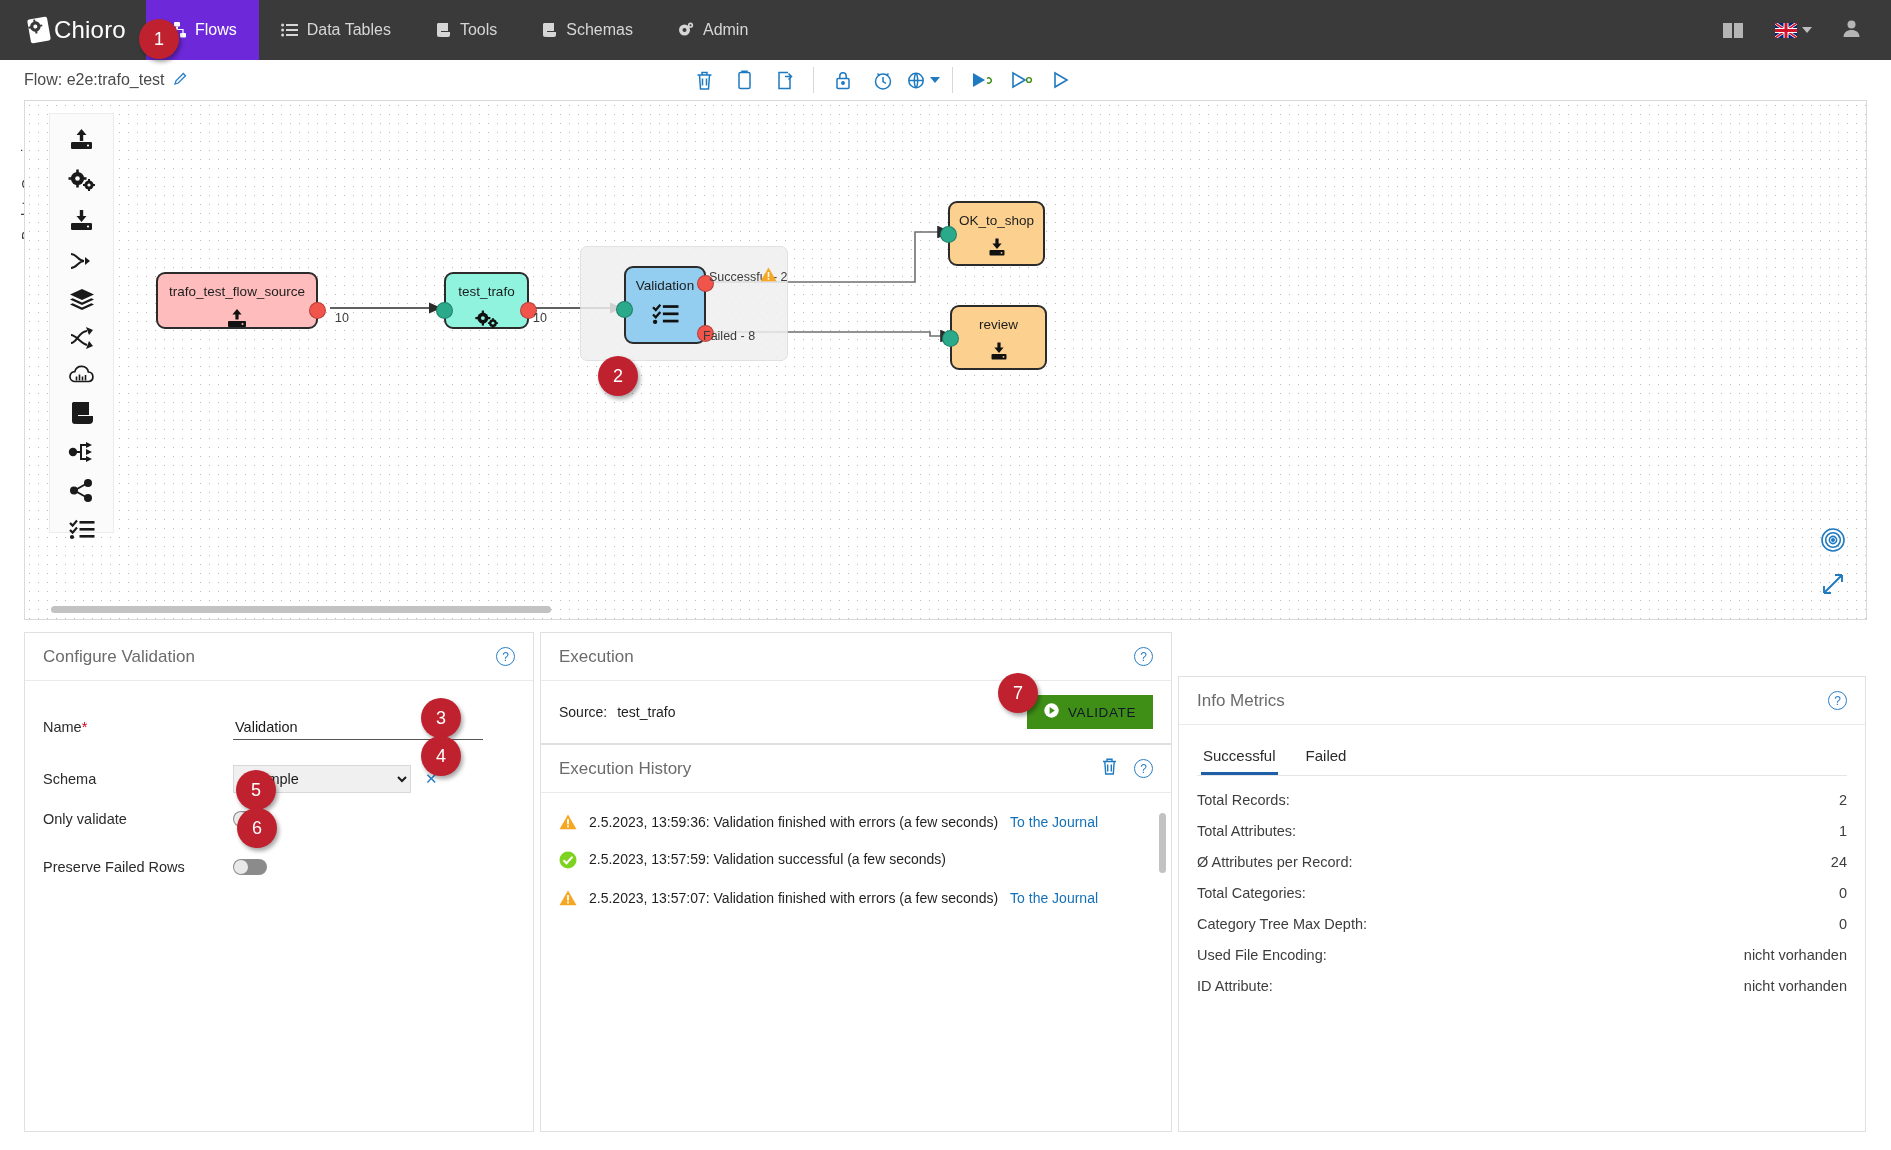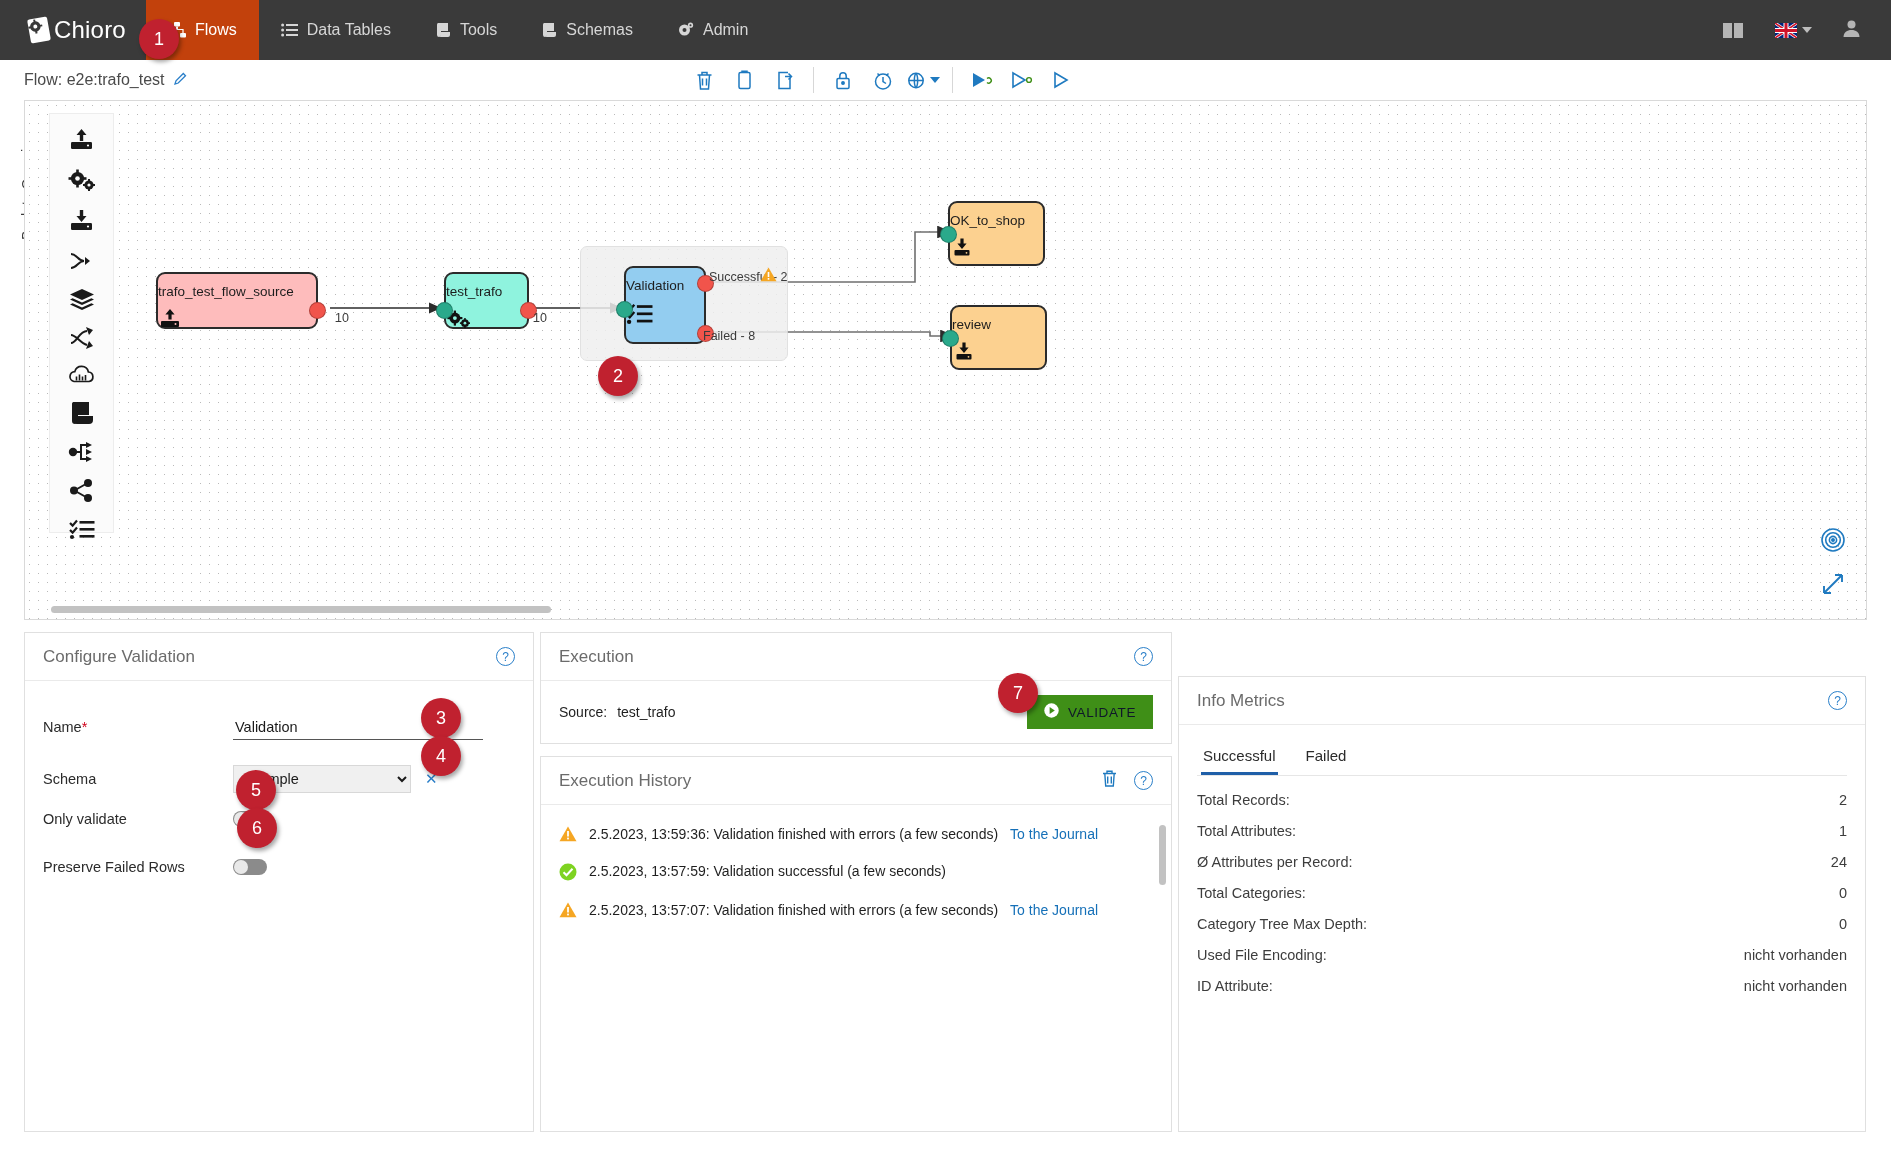--- a/index.html
+++ b/index.html
@@ -17,21 +17,21 @@
   .brand{
     display:flex; align-items:center; 
     padding:0 20px 0 24px; color:#fff; font-size:24px; letter-spacing:.2px;
   }
   .brand-mark{ width:30px; height:30px; display:inline-block; }
   .nav-items{ display:flex; align-items:stretch; }
   .nav-item{
     display:flex; align-items:center; gap:9px;
     padding:0 22px; color:#d6d6d6; font-size:16px; cursor:pointer;
   }
-  .nav-item.active{ background:#c2410c; color:#ffffff; }
+  .nav-item.active{ background:#6d28d9; color:#ffffff; }
   .nav-item svg{ display:block; }
   .nav-right{
     margin-left:auto; display:flex; align-items:center; gap:30px; padding-right:30px;
   }
   .nav-right > div{ display:flex; align-items:center; gap:5px; cursor:pointer; }
   .flagbox{ width:22px;height:15px;display:block;}
   .caret{ width:0;height:0;border-left:5px solid transparent;border-right:5px solid transparent;border-top:6px solid #bdbdbd;}
 
   
   .flowbar{
@@ -63,21 +63,21 @@
   }
   .backarrow{ position:absolute; left:4px; top:120px; color:#2a7fc9; font-size:17px;}
   .palette{
     position:absolute; left:24px; top:12px; width:65px; height:420px;
     background:#fbfbfb; border:1px solid #ededed;
     display:flex; flex-direction:column; align-items:center; padding-top:14px; gap:16px;
   }
   .pal-ic{ width:34px;height:27px; display:flex;align-items:center;justify-content:center;cursor:pointer;}
 
   .node{ position:absolute; border:2px solid #2b2b2b; border-radius:9px;
-         display:flex; flex-direction:column; align-items:flex-start; }
+         display:flex; flex-direction:column; align-items:center; }
   .node .ttl{ font-size:13.5px; color:#1d1d1d; margin-top:10px;}
   .node .gly{ margin-top:9px; }
   .port{ position:absolute; width:17px;height:17px;border-radius:50%; border:1px solid rgba(0,0,0,.25);}
   .port.in{ background:#2aa98b; }
   .port.out{ background:#f1544b; }
   .groupbox{ position:absolute; background:#efefef; border:1px solid #dcdcdc; border-radius:7px; opacity:.85;}
   .edgelbl{ position:absolute; font-size:12.5px; color:#3b3b3b; white-space:nowrap;}
 
   .badge{
     position:absolute; width:40px;height:40px;border-radius:50%;
@@ -97,21 +97,21 @@
   .card-head{
     height:48px; display:flex; align-items:center; padding:0 18px;
     border-bottom:1px solid #eaeaea;
   }
   .card-title{ font-size:17px; color:#6b6b6b; }
   .card-head-act{ margin-left:auto; display:flex; align-items:center; gap:16px;}
   .help{ width:19px;height:19px;border-radius:50%;border:1.3px solid #2a7fc9;color:#2a7fc9;
          font-size:12px; display:flex;align-items:center;justify-content:center;cursor:pointer;}
 
   .col-left{ width:510px; }
-  .col-mid{ width:632px; display:flex; flex-direction:column; gap:12px;}
+  .col-mid{ width:632px; display:flex; flex-direction:column; }
   .col-right{ width:688px;margin-top:44px; }
 
   .tabs{ display:flex; gap:26px; padding:0 0 0 4px; border-bottom:1px solid #e6e6e6;}
   .tab{ font-size:15px; color:#2b2b2b; padding:10px 2px 8px; cursor:pointer; border-bottom:3px solid transparent;}
   .tab.active{ border-bottom-color:#1f5fa8; }
 
   .frow{ display:flex; align-items:center; height:40px; }
   .flabel{ width:190px; font-size:14.5px; color:#2b2b2b;}
   .req{ color:#d0021b; }
   .ftext{ width:250px; border:none; border-bottom:1px solid #555; font-size:14.5px;

